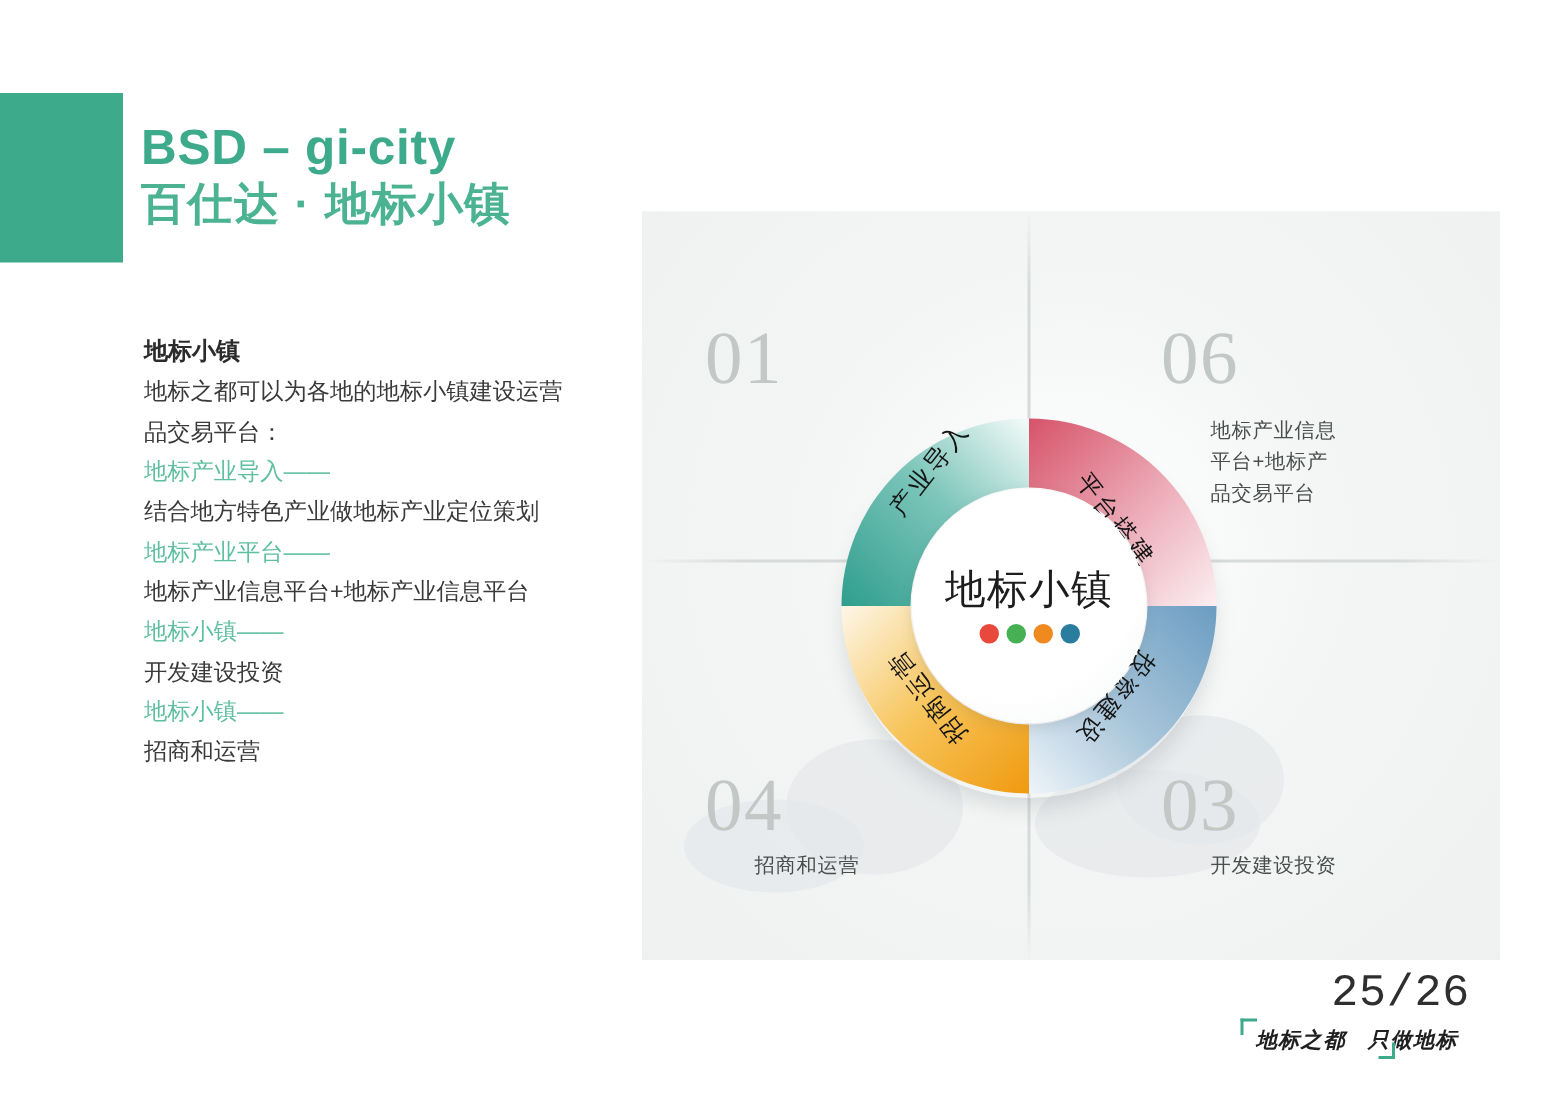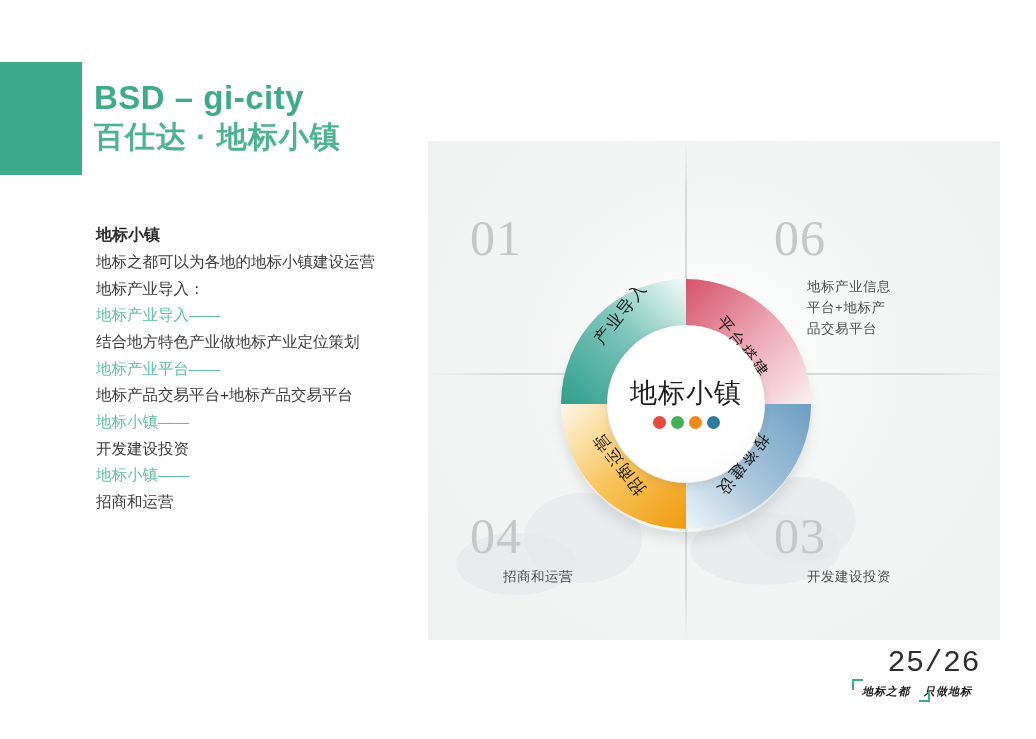--- a/index.html
+++ b/index.html
@@ -210,21 +210,21 @@
     color: #2f2f2f;
     line-height: 1;
     letter-spacing: 0.5px;
     font-family: Liberation Mono, monospace;
   }
   .slogan {
     position: relative;
     margin-top: 6px;
     display: inline-block;
     padding: 0 8px;
-    font-size: 11px;
+    font-size: 14px;
     font-style: italic;
     font-weight: bold;
     color: #1f1f1f;
     letter-spacing: 1px;
     line-height: 1.3;
     white-space: nowrap;
   }
   .slogan .bracket-l,
   .slogan .bracket-r {
     position: absolute;
@@ -251,27 +251,27 @@
   <div class="title-bar" style="background: rgb(61, 170, 140);"></div>
   <div class="title-wrap">
     <div class="title-en">BSD – gi-city</div>
     <div class="title-cn">百仕达 · 地标小镇</div>
   </div>
 
   <div class="left-col">
     <div class="left-head">地标小镇</div>
     <div class="left-body">
       <div class="line">地标之都可以为各地的地标小镇建设运营</div>
-      <div class="line">地标产业导入：</div>
+      <div class="line">品交易平台：</div>
 
       <div class="line accent">地标产业导入——</div>
       <div class="line">结合地方特色产业做地标产业定位策划</div>
 
       <div class="line accent">地标产业平台——</div>
-      <div class="line">地标产品交易平台+地标产品交易平台</div>
+      <div class="line">地标产业信息平台+地标产业信息平台</div>
 
       <div class="line accent">地标小镇——</div>
       <div class="line">开发建设投资</div>
 
       <div class="line accent">地标小镇——</div>
       <div class="line">招商和运营</div>
     </div>
   </div>
 
   <div class="panel">

